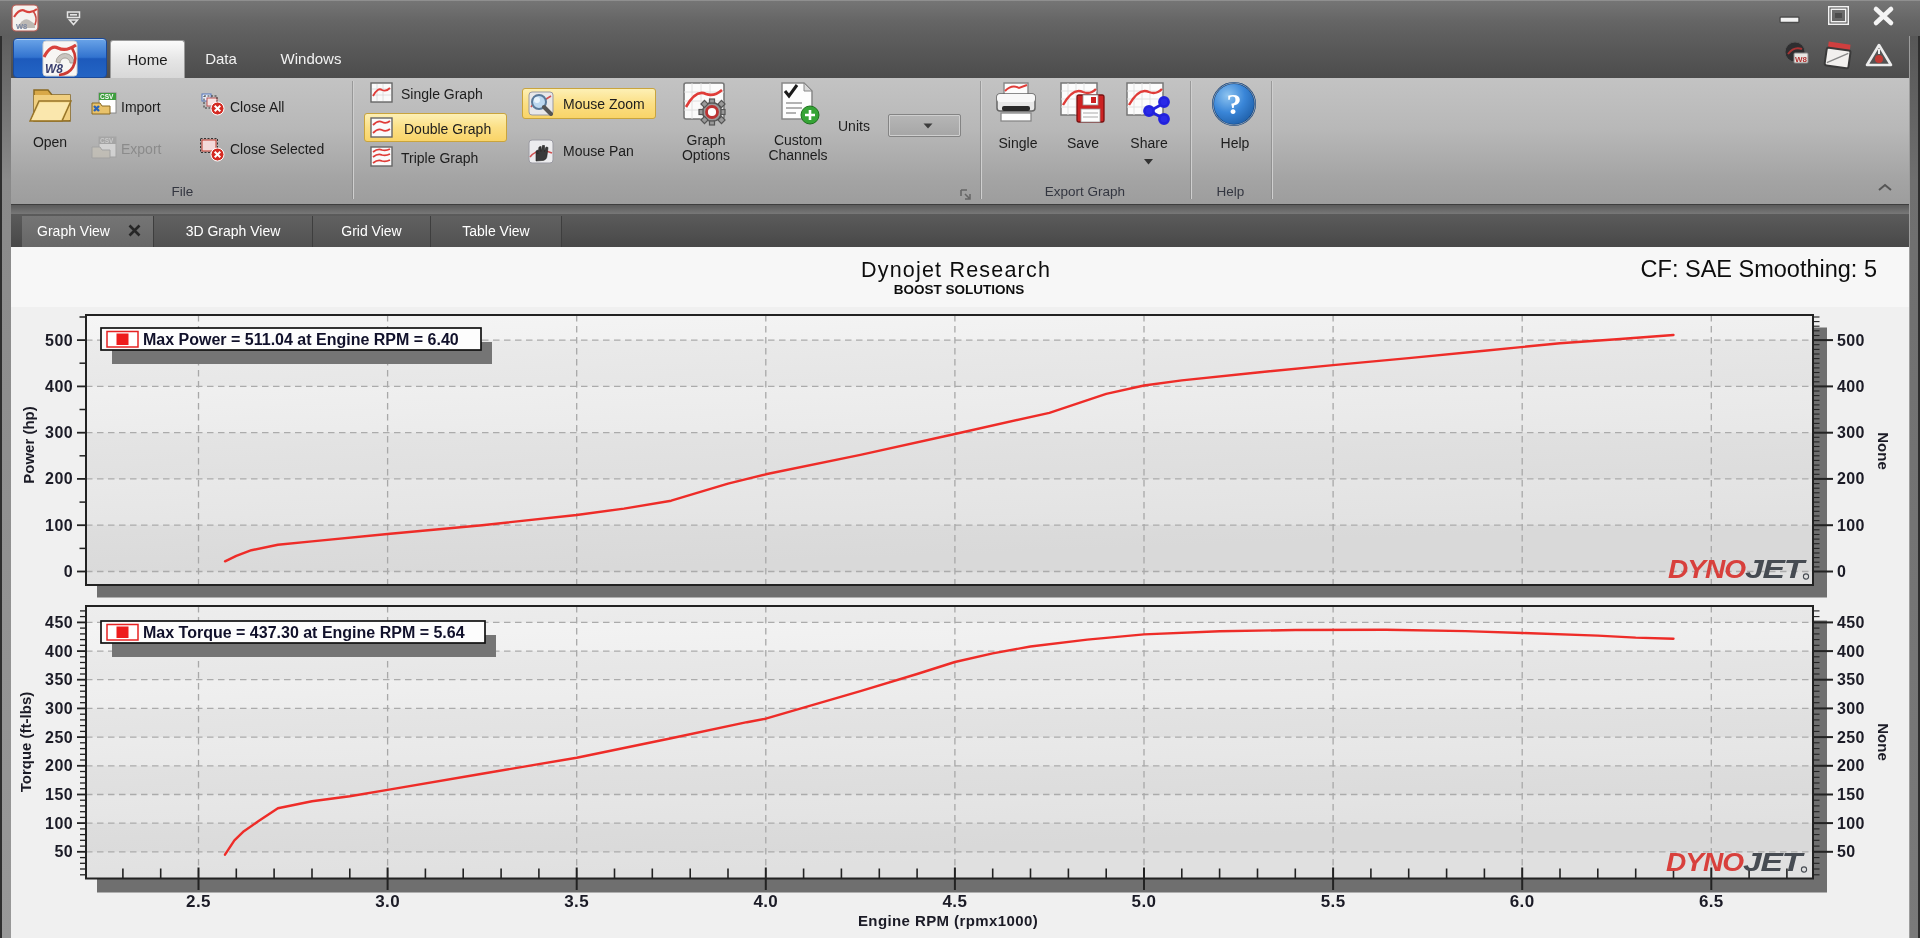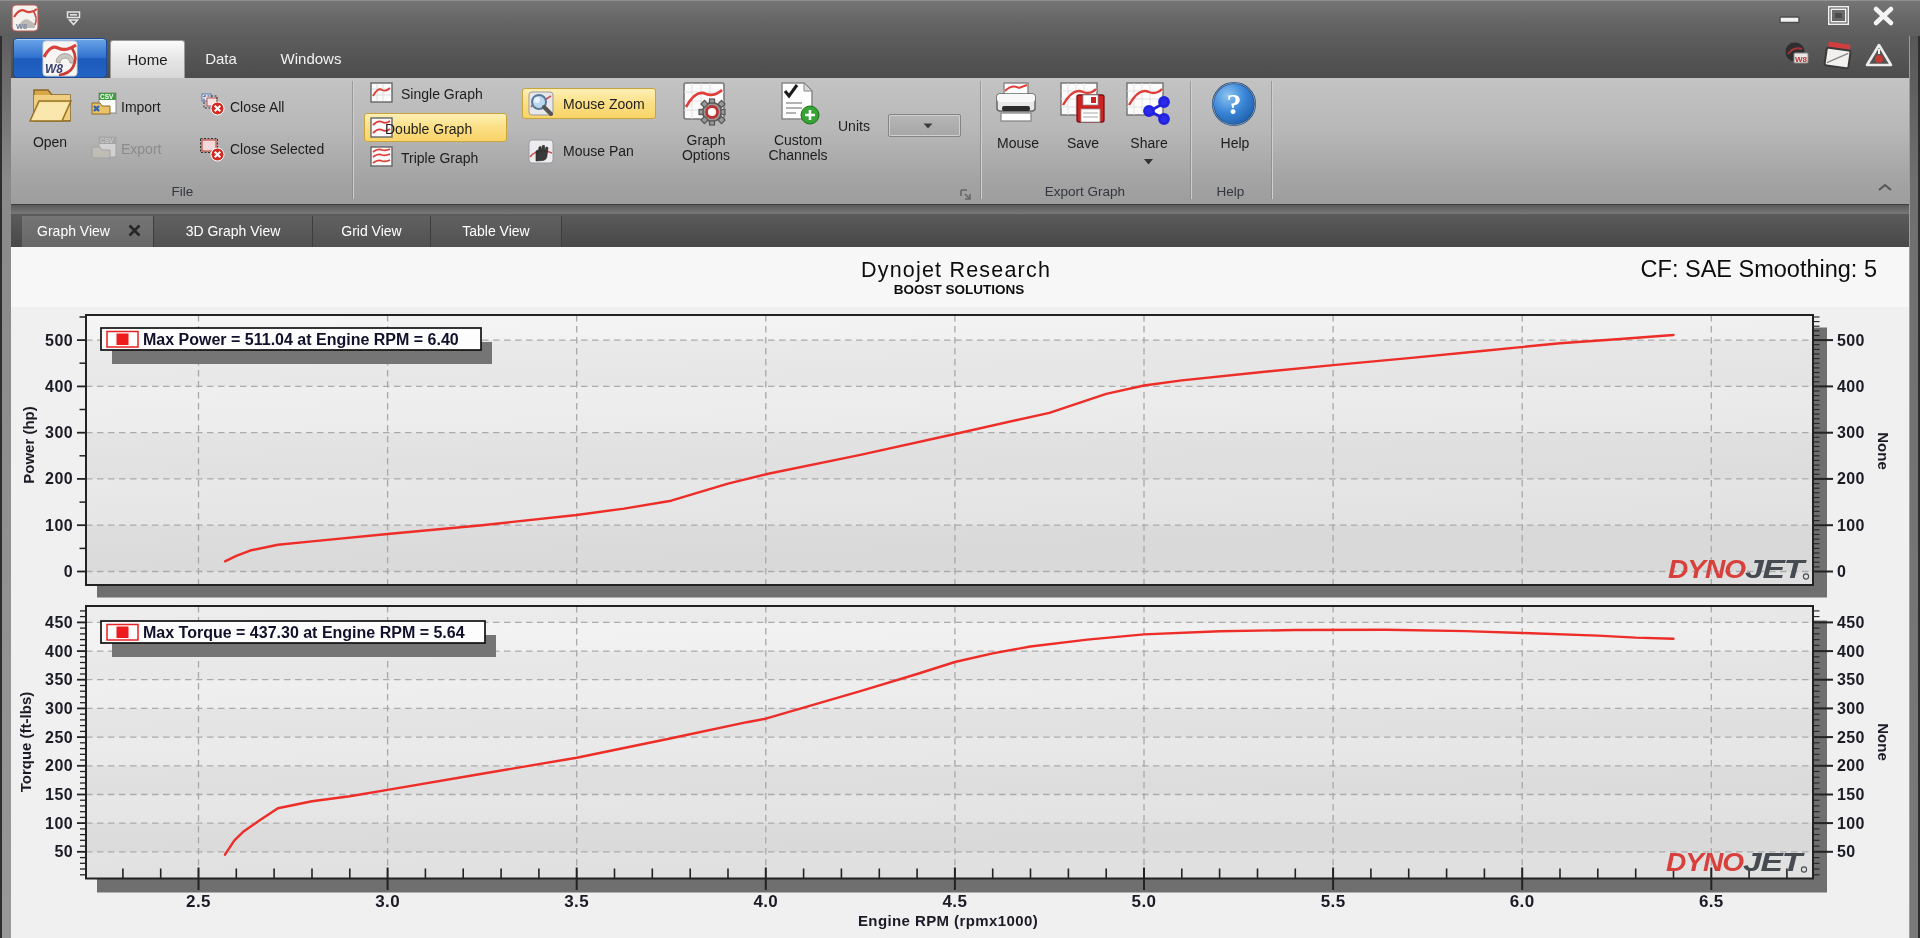--- a/index.html
+++ b/index.html
@@ -149,21 +149,21 @@
         <rect x="1" y="1" width="21" height="19" fill="#fafafa" stroke="#666" stroke-width="1.4"></rect>
         <path d="M7 2 V19 M13 2 V19 M2 7 H21 M2 13 H21" stroke="#d8d8d8" stroke-width="0.8"></path>
         <path d="M3 14 Q8 5 12 8 Q16 10 20 6" fill="none" stroke="#e03c38" stroke-width="1.8"></path>
       </svg>
 <div class="abs smalllabel" style="left:401px;top:8px;width:100px">Single Graph</div>
 <svg class="abs" style="left:370px;top:39px" width="23" height="21" viewBox="0 0 23 21">
         <rect x="1" y="1" width="21" height="19" fill="#fafafa" stroke="#666" stroke-width="1.4"></rect>
         <path d="M3 8 Q8 3 12 5 Q16 7 20 4" fill="none" stroke="#e03c38" stroke-width="1.8"></path>
         <path d="M3 16 Q8 11 12 13 Q16 15 20 12" fill="none" stroke="#e03c38" stroke-width="1.8"></path>
       </svg>
-<div class="abs smalllabel" style="left:385px;top:43px;width:100px">Double Graph</div>
+<div class="abs smalllabel" style="left:404px;top:43px;width:100px">Double Graph</div>
 <svg class="abs" style="left:370px;top:68px" width="23" height="21" viewBox="0 0 23 21">
         <rect x="1" y="1" width="21" height="19" fill="#fafafa" stroke="#666" stroke-width="1.4"></rect>
         <path d="M3 6 Q8 2 12 4 Q16 5 20 3" fill="none" stroke="#e03c38" stroke-width="1.8"></path>
         <path d="M3 11 Q8 7 12 9 Q16 10 20 8" fill="none" stroke="#e03c38" stroke-width="1.8"></path>
         <path d="M3 17 Q8 13 12 15 Q16 16 20 14" fill="none" stroke="#e03c38" stroke-width="1.8"></path>
       </svg>
 <div class="abs smalllabel" style="left:401px;top:72px;width:100px">Triple Graph</div>
 <svg class="abs" style="left:528px;top:13px" width="26" height="25" viewBox="0 0 26 25">
 <rect x="1" y="1" width="24" height="23" rx="3" fill="#e8e8ea" stroke="#9a9aa2"></rect>
 <path d="M3 16 Q9 6 15 10 L23 5" stroke="#d05050" stroke-width="1.6" fill="none"></path>
@@ -217,21 +217,21 @@
 <path d="M6 6 l5 5 M11 6 v5 h-5" stroke="#666" stroke-width="1.5" fill="none"></path>
       </svg>
 <svg class="abs" style="left:994px;top:3px" width="48" height="46" viewBox="0 0 48 46">
 <path d="M10 2 h24 v12 H10 z" fill="#fcfcfc" stroke="#888" stroke-width="1.4"></path>
 <path d="M11 10 Q18 3 25 7 L33 4" fill="none" stroke="#e03c38" stroke-width="2"></path>
 <rect x="3" y="13" width="38" height="17" rx="3" fill="#e8e8e8" stroke="#666" stroke-width="1.5"></rect>
 <rect x="3" y="13" width="38" height="8" rx="3" fill="#f8f8f8"></rect>
 <rect x="8" y="25" width="28" height="5" rx="2" fill="#2a2a2a"></rect>
 <rect x="7" y="32" width="30" height="8" fill="#fff" stroke="#888" stroke-width="1.3"></rect>
       </svg>
-<div class="abs biglabel" style="left:988px;top:58px;width:60px">Mouse</div>
+<div class="abs biglabel" style="left:988px;top:58px;width:60px">Single</div>
 <svg class="abs" style="left:1059px;top:3px" width="48" height="46" viewBox="0 0 48 46">
         <rect x="2" y="2" width="36" height="32" fill="#fcfcfc" stroke="#777" stroke-width="1.5"></rect>
         <path d="M9 2 V34 M17 2 V34 M25 2 V34 M2 10 H38 M2 18 H38 M2 26 H38" stroke="#e0e0e0" stroke-width="0.9"></path>
         <path d="M4 24 Q14 6 24 11 Q31 14 37 8" fill="none" stroke="#e03c38" stroke-width="2.4"></path>
 <rect x="18" y="14" width="27" height="27" rx="2" fill="#cc2222" stroke="#7a1212" stroke-width="1.3"></rect>
 <rect x="24" y="14" width="15" height="10" fill="#fff" stroke="#999" stroke-width="0.8"></rect>
 <rect x="32" y="16" width="5" height="6" fill="#cc2222"></rect>
 <rect x="22" y="28" width="19" height="13" fill="#fdfdfd" stroke="#999" stroke-width="0.8"></rect>
 <path d="M24 32 h15 M24 36 h15" stroke="#aaa" stroke-width="1.2"></path>
       </svg>

